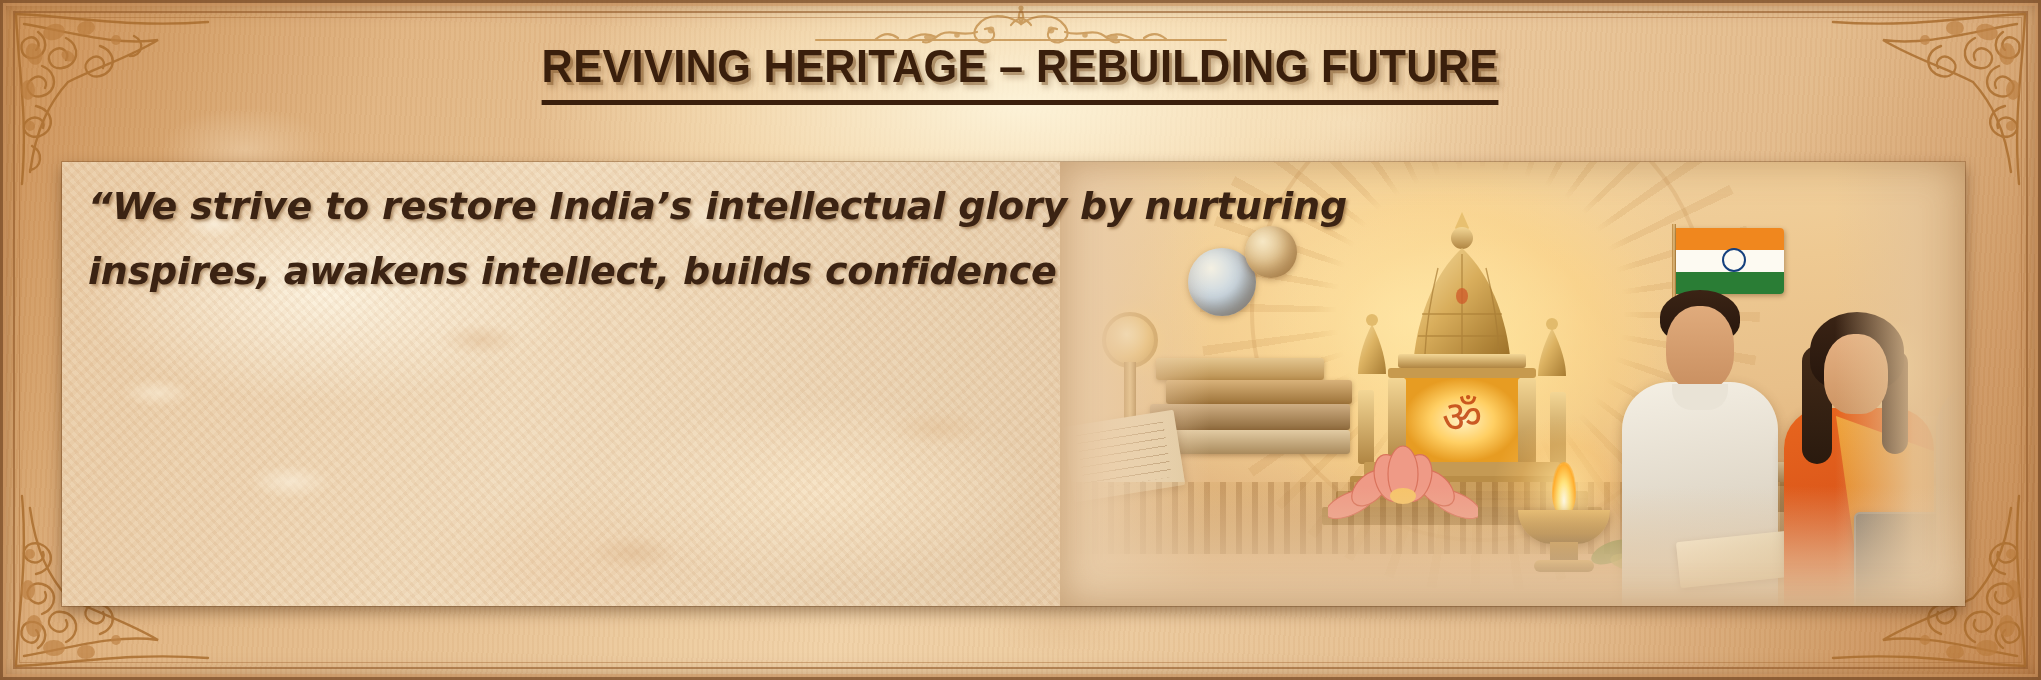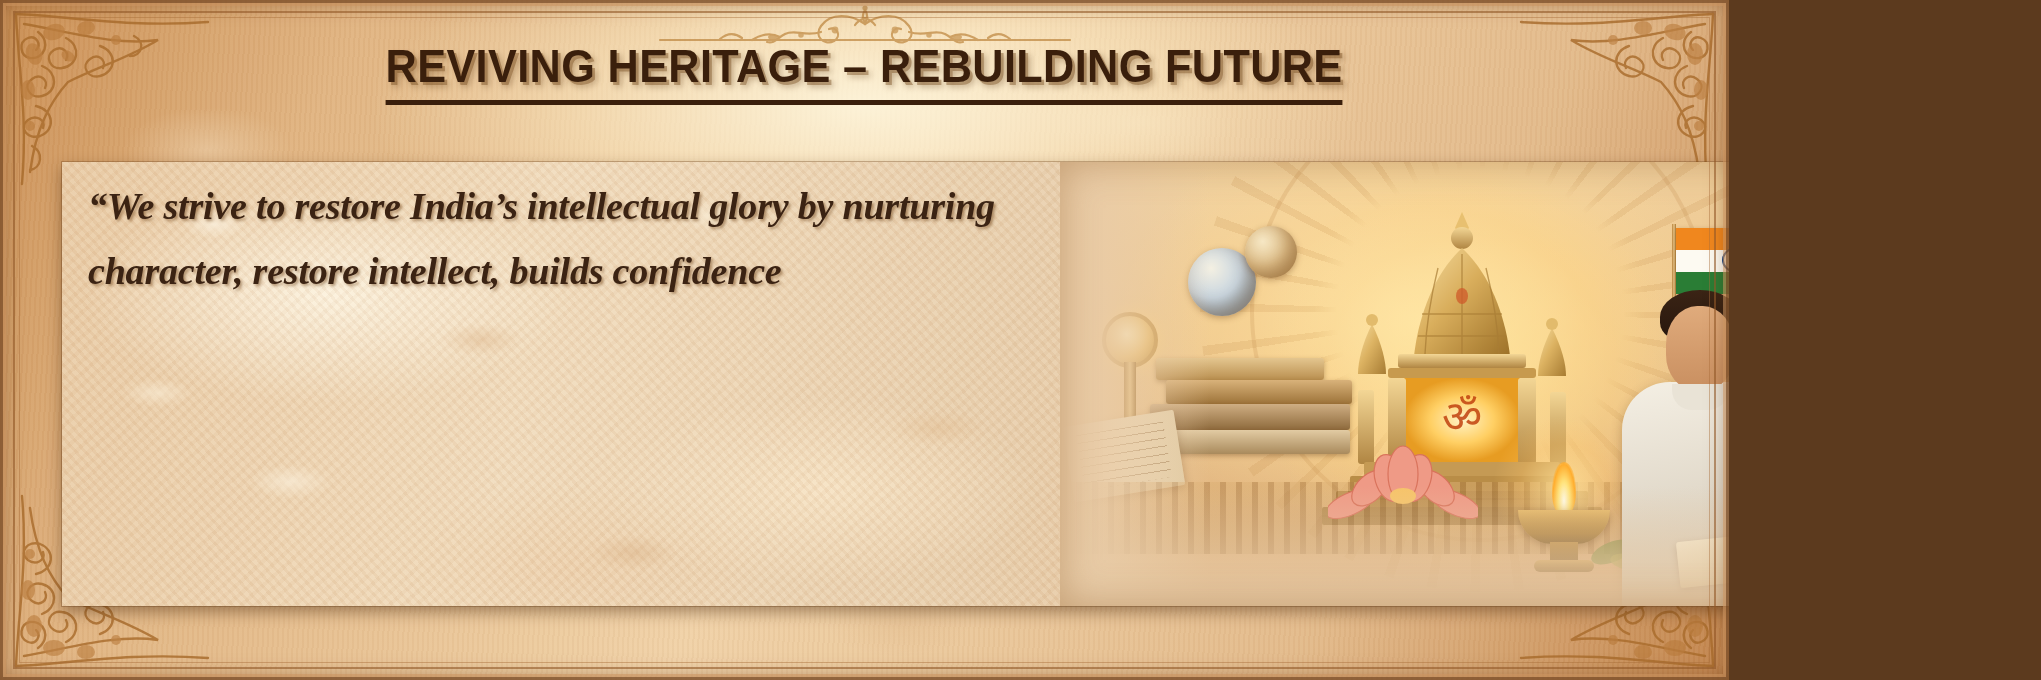--- a/index.html
+++ b/index.html
@@ -1,21 +1,21 @@
 <!DOCTYPE html>
 <html><head>
 <meta charset="utf-8">
 <title>Reviving Heritage Banner</title>
 <style>
   html,body{margin:0;padding:0;background:#5c3a1e;}
   *{box-sizing:border-box;}
 
   .banner{
     position:relative;
-    width:1729px;height:680px;
+    width:2041px;height:680px;
     overflow:hidden;
     font-family:"Liberation Sans",sans-serif;
     
     background:
       linear-gradient(115deg,#c98d52 0%,#e0b482 18%,#f0d2a8 48%,#e3bb8c 78%,#c1834b 100%);
   }
 
   
   .frame-outer{
     position:absolute;inset:0;
@@ -122,21 +122,21 @@
     position:absolute;left:26px;top:12px;width:1290px;
     font-family:"DejaVu Sans",sans-serif;
     font-size:38px;
     font-weight:600;
     font-style:italic;
     line-height:65px;
     color:#3b2313;
     text-shadow:2px 2px 3px rgba(120,78,36,.55);
     letter-spacing:-.2px;
   }
-  .quote .ln{display:block;white-space:nowrap;font-family:Liberation Serif, serif;}
+  .quote .ln{display:block;white-space:nowrap;}
 
   
   .art{
     position:absolute;right:0;top:0;width:905px;height:444px;
     overflow:hidden;
   }
   .art-sky{
     position:absolute;inset:0;
     background:
       radial-gradient(ellipse 430px 300px at 40% 36%, rgba(255,238,186,.95) 0%, rgba(255,220,150,.55) 38%, rgba(243,203,148,0) 72%),
@@ -591,20 +591,20 @@
       </div>
 
       <div class="art-fade-l"></div>
       <div class="art-fade-r"></div>
       <div class="art-fade-b"></div>
       <div class="art-inner-shadow"></div>
     </div>
 
     <div class="quote">
       <span class="ln">“We strive to restore India’s intellectual glory by nurturing</span>
-      <span class="ln">character, restore intellect, builds confidence</span>
+      <span class="ln">inspires, awakens intellect, builds confidence</span>
     </div>
   </div>
 
   <div class="frame-line"></div>
   <div class="frame-line2"></div>
   <div class="frame-outer"></div>
 </div>
 
 </body></html>

